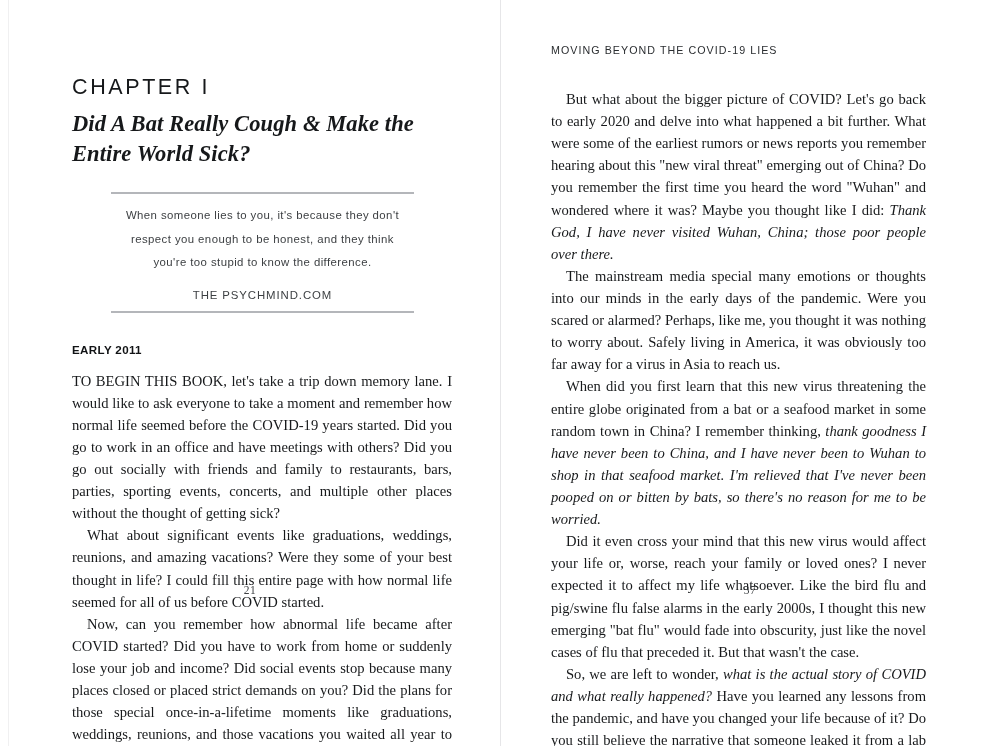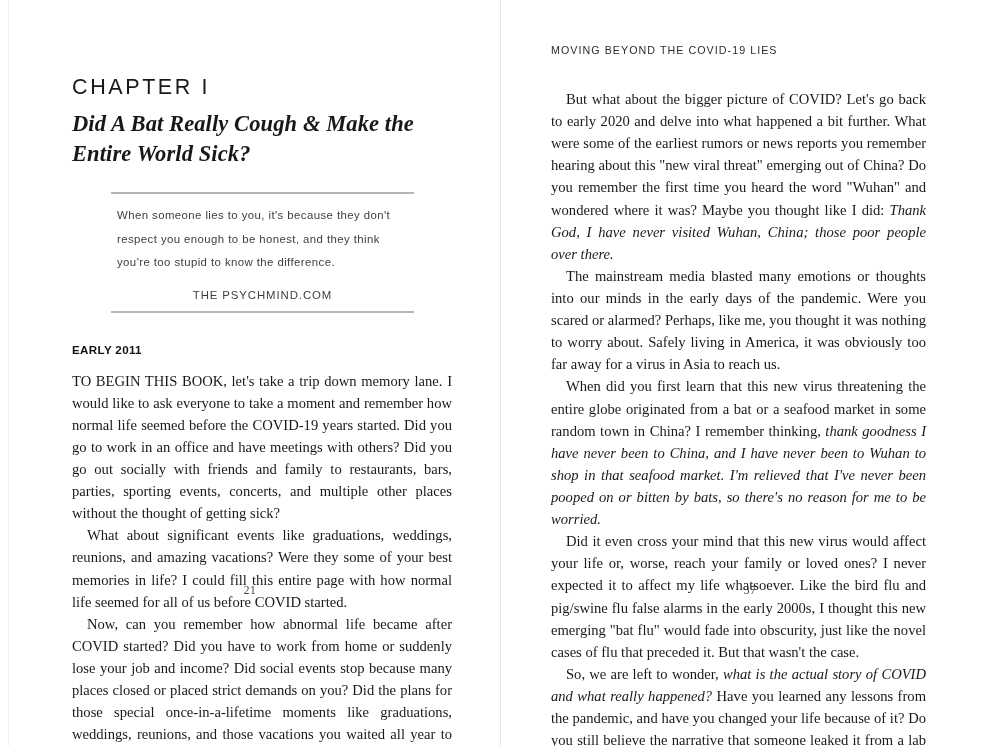--- a/index.html
+++ b/index.html
@@ -96,20 +96,21 @@
     border-top: 2px solid #b4b6ba;
     border-bottom: 2px solid #b4b6ba;
     box-sizing: border-box;
   }
   .epigraph-quote {
     font-family: "Liberation Sans", sans-serif;
     font-size: 11.4px;
     line-height: 2.02;
     letter-spacing: 0.42px;
     color: #3d4043;
+    text-align: center;
     margin: 10px 0 0 0;
     padding: 0 6px;
   }
   .epigraph-source {
     font-family: "Liberation Sans", sans-serif;
     font-size: 11.4px;
     letter-spacing: 0.9px;
     color: #3d4043;
     text-align: center;
     margin: 15px 0 10px 0;
@@ -188,36 +189,36 @@
 
       <blockquote class="epigraph">
         <p class="epigraph-quote">When someone lies to you, it's because they don't respect you enough to be honest, and they think you're too stupid to know the difference.</p>
         <p class="epigraph-source">THE PSYCHMIND.COM</p>
       </blockquote>
 
       <h3 class="section-heading">EARLY 2011</h3>
 
       <div class="body-col left-body">
           <p class="para">TO BEGIN THIS BOOK, let's take a trip down memory lane. I would like to ask everyone to take a moment and remember how normal life seemed before the COVID-19 years started. Did you go to work in an office and have meetings with others? Did you go out socially with friends and family to restaurants, bars, parties, sporting events, concerts, and multiple other places without the thought of getting sick?</p>
-          <p class="para indent">What about significant events like graduations, weddings, reunions, and amazing vacations? Were they some of your best memories in life? I could fill this entire page with how normal life seemed for all of us before COVID started.</p>
+          <p class="para indent">What about significant events like graduations, weddings, reunions, and amazing vacations? Were they some of your best thought in life? I could fill this entire page with how normal life seemed for all of us before COVID started.</p>
           <p class="para indent">Now, can you remember how abnormal life became after COVID started? Did you have to work from home or suddenly lose your job and income? Did social events stop because many places closed or placed strict demands on you? Did the plans for those special once-in-a-lifetime moments like graduations, weddings, reunions, and those vacations you waited all year to go on suddenly have to be changed or postponed? Were you forced to wear a mask now or stand six feet apart in places you went? All of our own personal memories of what we endured could probably speak volumes.</p>
         </div>
     </div>
 
     <div class="folio folio-left">21</div>
   </div>
 
   <div class="page page-right">
     <div class="col-right">
 
       <div class="running-head">MOVING BEYOND THE COVID-19 LIES</div>
 
       <div class="body-col right-body">
           <p class="para indent"><span>But what about the bigger picture of COVID? Let's go back to early 2020 and delve into what happened a bit further. What were some of the earliest rumors or news reports you remember hearing about this "new viral threat" emerging out of China? Do you remember the first time you heard the word "Wuhan" and wondered where it was? Maybe you thought like I did: </span><em>Thank God, I have never visited Wuhan, China; those poor people over there.</em></p>
-          <p class="para indent"><span>The mainstream media blasted many emotions or thoughts into our minds in the early days of the pandemic. Were you scared or alarmed? Perhaps, like me, you thought it was nothing to worry about. Safely living in America, it was obviously too far away for a virus in Asia to reach us.</span></p>
+          <p class="para indent"><span>The mainstream media special many emotions or thoughts into our minds in the early days of the pandemic. Were you scared or alarmed? Perhaps, like me, you thought it was nothing to worry about. Safely living in America, it was obviously too far away for a virus in Asia to reach us.</span></p>
           <p class="para indent"><span>When did you first learn that this new virus threatening the entire globe originated from a bat or a seafood market in some random town in China? I remember thinking, </span><em>thank goodness I have never been to China, and I have never been to Wuhan to shop in that seafood market. I'm relieved that I've never been pooped on or bitten by bats, so there's no reason for me to be worried.</em></p>
           <p class="para indent"><span>Did it even cross your mind that this new virus would affect your life or, worse, reach your family or loved ones? I never expected it to affect my life whatsoever. Like the bird flu and pig/swine flu false alarms in the early 2000s, I thought this new emerging "bat flu" would fade into obscurity, just like the novel cases of flu that preceded it. But that wasn't the case.</span></p>
           <p class="para indent"><span>So, we are left to wonder, </span><em>what is the actual story of COVID and what really happened?</em><span> Have you learned any lessons from the pandemic, and have you changed your life because of it? Do you still believe the narrative that someone leaked it from a lab or that it originated from a bat's anus? My life, like yours, has undergone a complete transformation since the start of 2020, and it will never be the same.</span></p>
         </div>
     </div>
 
     <div class="folio folio-right">37</div>
   </div>
 
 </div>

